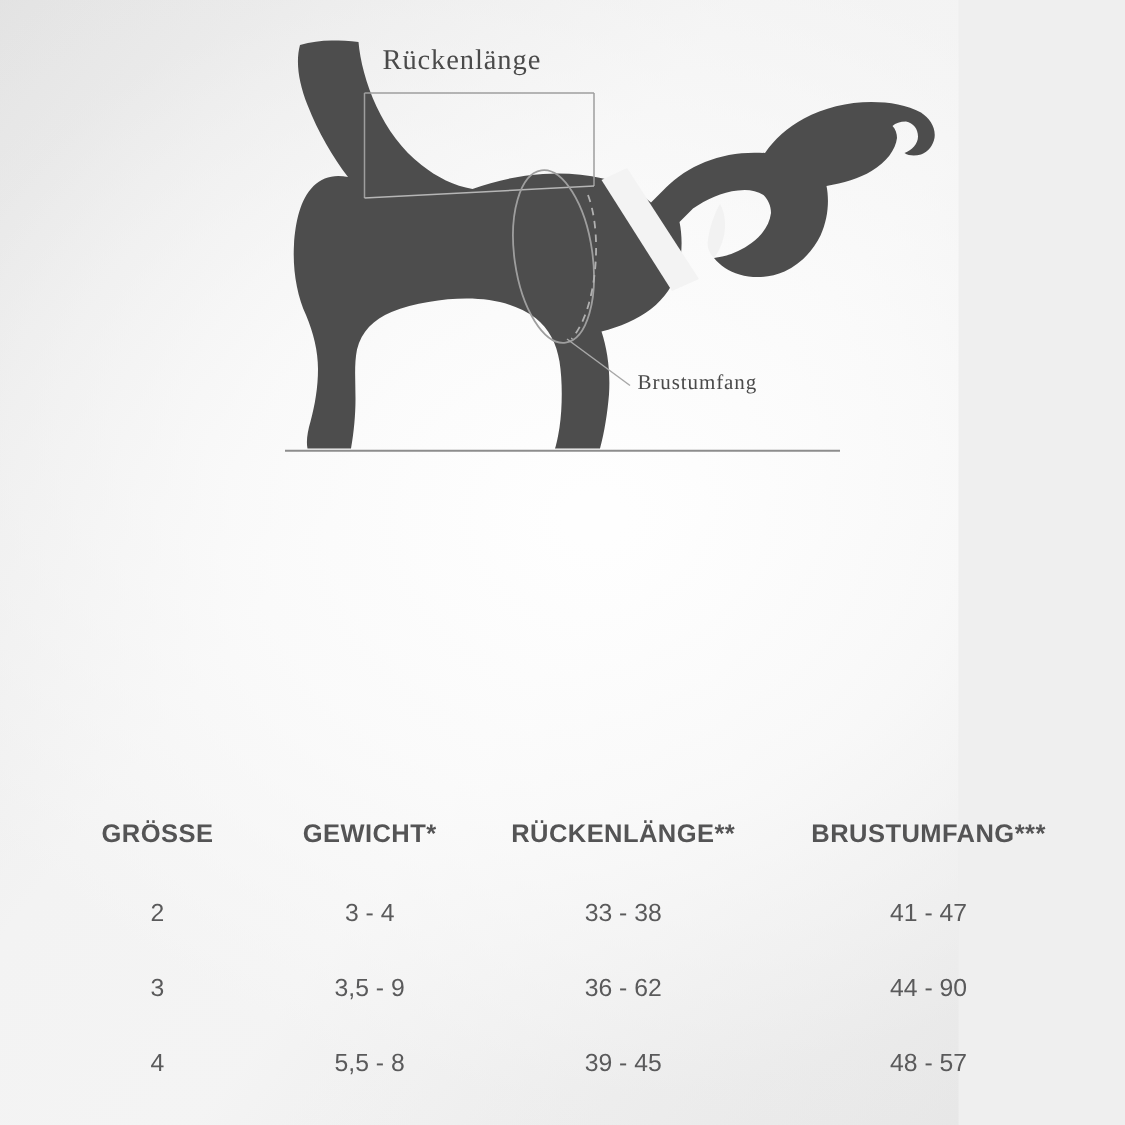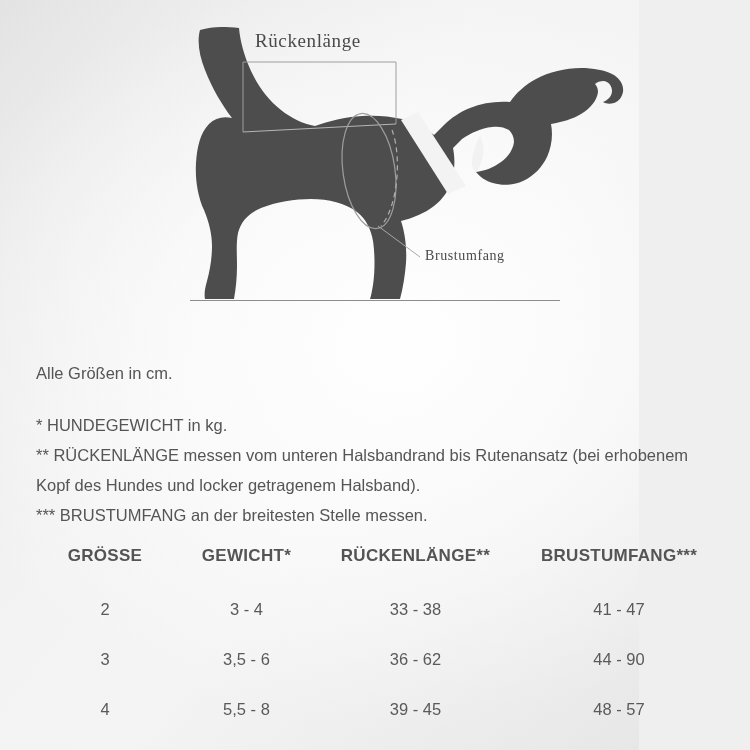--- a/index.html
+++ b/index.html
@@ -180,26 +180,20 @@
         <path d="M 392,130 C 398,146 399,170 395,192 C 392,208 387,219 381,226" stroke="#b0b0b0" stroke-width="1.2" stroke-dasharray="5 4"></path>
         <line x1="378" y1="226" x2="420" y2="257" stroke="#a8a8a8" stroke-width="1"></line>
       </g>
     </svg>
 
     <div id="lbl-rueckenlaenge" class="lbl-serif">Rückenlänge</div>
 
     <div id="lbl-brustumfang" class="lbl-serif">Brustumfang</div>
   </div>
 
-  <div id="bodytext">
-    <p class="lead">Alle Größen in cm.</p>
-    <p class="note">* HUNDEGEWICHT in kg.</p>
-    <p class="note">** RÜCKENLÄNGE messen vom unteren Halsbandrand bis Rutenansatz (bei erhobenem Kopf des Hundes und locker getragenem Halsband).</p>
-    <p class="note">*** BRUSTUMFANG an der breitesten Stelle messen.</p>
-  </div>
 
   <table id="sizetable">
     <colgroup>
       <col class="col-groesse">
         <col class="col-gewicht">
         <col class="col-ruecken">
         <col class="col-brust">
     </colgroup>
     <thead>
       <tr>
@@ -211,21 +205,21 @@
     </thead>
     <tbody>
       <tr>
         <td>2</td>
         <td>3 - 4</td>
         <td>33 - 38</td>
         <td>41 - 47</td>
       </tr>
       <tr>
         <td>3</td>
-        <td>3,5 - 6</td>
+        <td>3,5 - 9</td>
         <td>36 - 62</td>
         <td>44 - 90</td>
       </tr>
       <tr>
         <td>4</td>
         <td>5,5 - 8</td>
         <td>39 - 45</td>
         <td>48 - 57</td>
       </tr>
 

